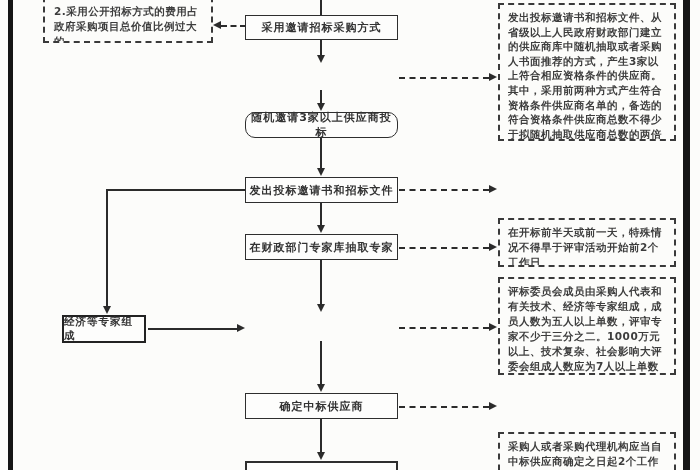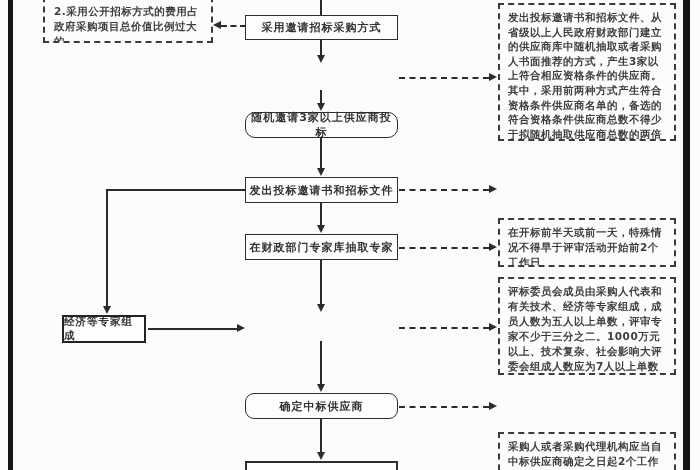--- a/index.html
+++ b/index.html
@@ -20,21 +20,21 @@
     display:flex;align-items:center;justify-content:center;
     font-size:11px;font-weight:700;letter-spacing:1px;
     box-sizing:border-box;text-align:center;color:#333;
   }
   .b1{top:15px;height:25px;}
   .b2{top:64px;height:26px;}
   .b3{top:112px;height:26px;border-radius:10px;}
   .b4{top:177px;height:26px;}
   .b5{top:234px;height:26px;}
   .b6{top:313px;height:28px;}
-  .b7{top:393px;height:26px;border-radius:9px;}
+  .b7{top:393px;height:26px;}
   .b8{top:461px;height:20px;border-width:2.5px;}
   .sidebox{
     position:absolute;left:62px;top:315px;width:84px;height:28px;
     border:2px solid #222;background:#fdfdfc;
     display:flex;align-items:center;justify-content:center;
     font-size:10.5px;font-weight:700;letter-spacing:1px;
     box-sizing:border-box;color:#333;
   }
 
   

